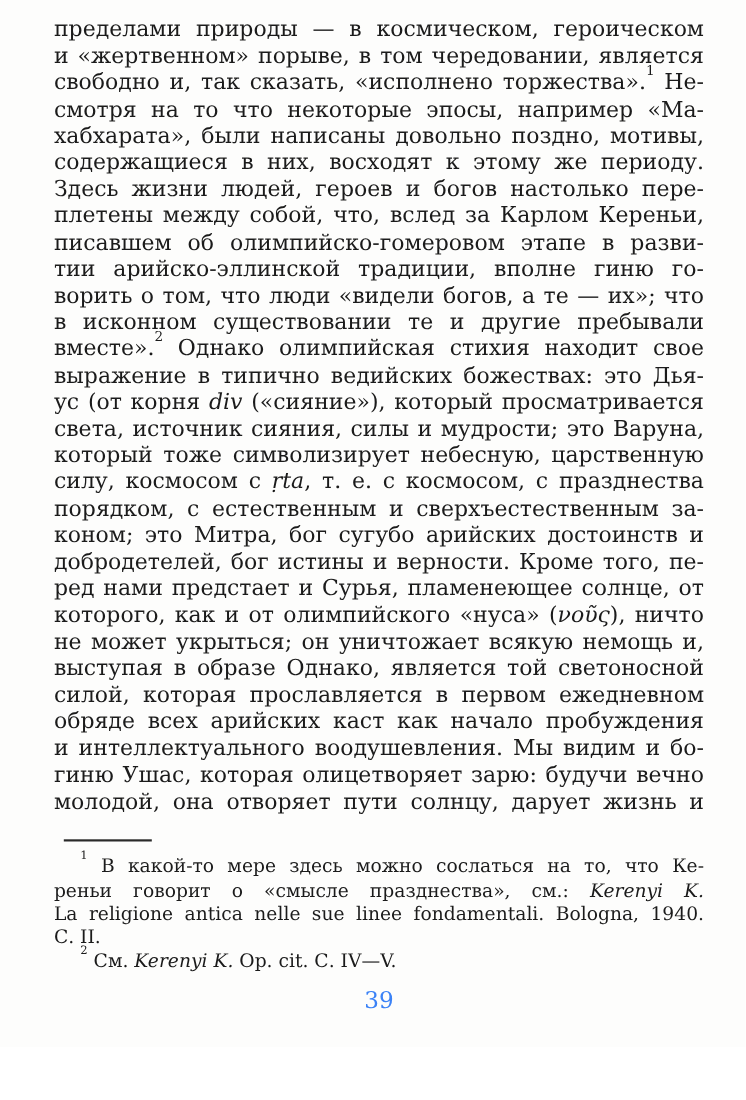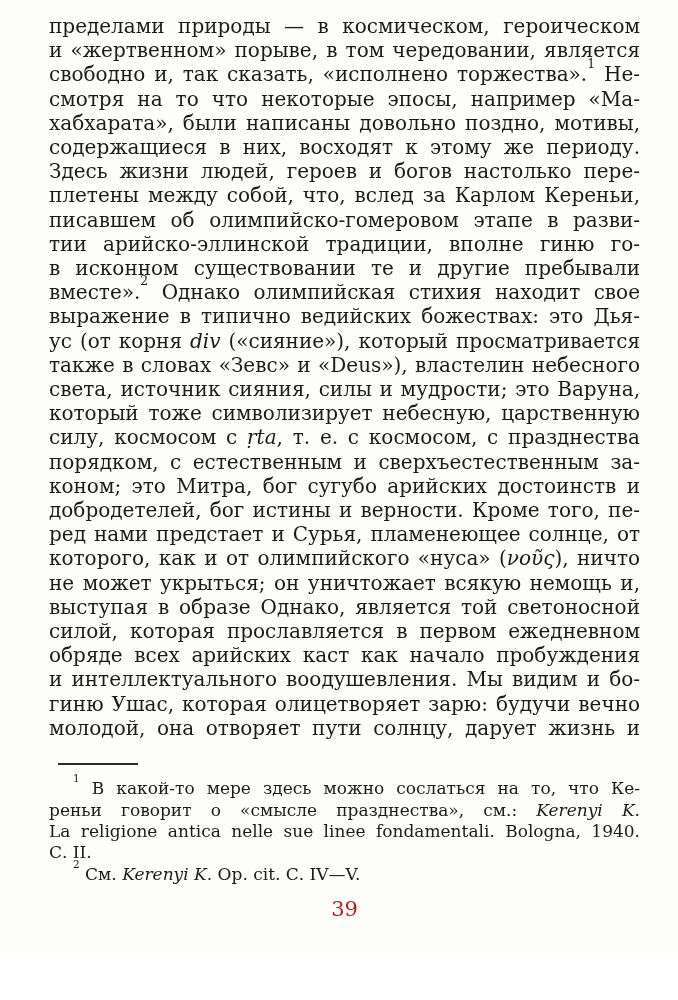--- a/index.html
+++ b/index.html
@@ -41,43 +41,43 @@
     line-height: 21.4px;
     text-align: justify;
     text-align-last: justify;
   }
   .footnotes .line.left { text-align-last: left; }
   .footnotes .line.indent { text-indent: 24px; }
   .page-number {
     margin-top: 12px;
     text-align: center;
     font-size: 21px;
-    color: #b91c1c;
+    color: #3b82f6;
   }
 </style>
 </head>
 <body>
 
 <div class="page">
   <div class="body-text" id="main-text">
       <div class="line"><span>пределами природы — в космическом, героическом</span></div>
       <div class="line"><span>и «жертвенном» порыве, в том чередовании, является</span></div>
       <div class="line"><span>свободно и, так сказать, «исполнено торжества».</span><sup class="fnref">1</sup><span> Не-</span></div>
       <div class="line"><span>смотря на то что некоторые эпосы, например «Ма-</span></div>
       <div class="line"><span>хабхарата», были написаны довольно поздно, мотивы,</span></div>
       <div class="line"><span>содержащиеся в них, восходят к этому же периоду.</span></div>
       <div class="line"><span>Здесь жизни людей, героев и богов настолько пере-</span></div>
       <div class="line"><span>плетены между собой, что, вслед за Карлом Кереньи,</span></div>
       <div class="line"><span>писавшем об олимпийско-гомеровом этапе в разви-</span></div>
       <div class="line"><span>тии арийско-эллинской традиции, вполне гиню го-</span></div>
+      <div class="line"><span>ворить о том, что люди «видели богов, а те — их»; что</span></div>
       <div class="line"><span>в исконном существовании те и другие пребывали</span></div>
       <div class="line"><span>вместе».</span><sup class="fnref">2</sup><span> Однако олимпийская стихия находит свое</span></div>
       <div class="line"><span>выражение в типично ведийских божествах: это Дья-</span></div>
       <div class="line"><span>ус (от корня </span><em>div</em><span> («сияние»), который просматривается</span></div>
-      <div class="line"><span>также в словах «Зевс» и «Deus»), властелин небесного</span></div>
       <div class="line"><span>света, источник сияния, силы и мудрости; это Варуна,</span></div>
       <div class="line"><span>который тоже символизирует небесную, царственную</span></div>
       <div class="line"><span>силу, космосом с </span><em>ṛta</em><span>, т. е. с космосом, с празднества</span></div>
       <div class="line"><span>порядком, с естественным и сверхъестественным за-</span></div>
       <div class="line"><span>коном; это Митра, бог сугубо арийских достоинств и</span></div>
       <div class="line"><span>добродетелей, бог истины и верности. Кроме того, пе-</span></div>
       <div class="line"><span>ред нами предстает и Сурья, пламенеющее солнце, от</span></div>
       <div class="line"><span>которого, как и от олимпийского «нуса» (</span><em>νοῦς</em><span>), ничто</span></div>
       <div class="line"><span>не может укрыться; он уничтожает всякую немощь и,</span></div>
       <div class="line"><span>выступая в образе Однако, является той светоносной</span></div>

